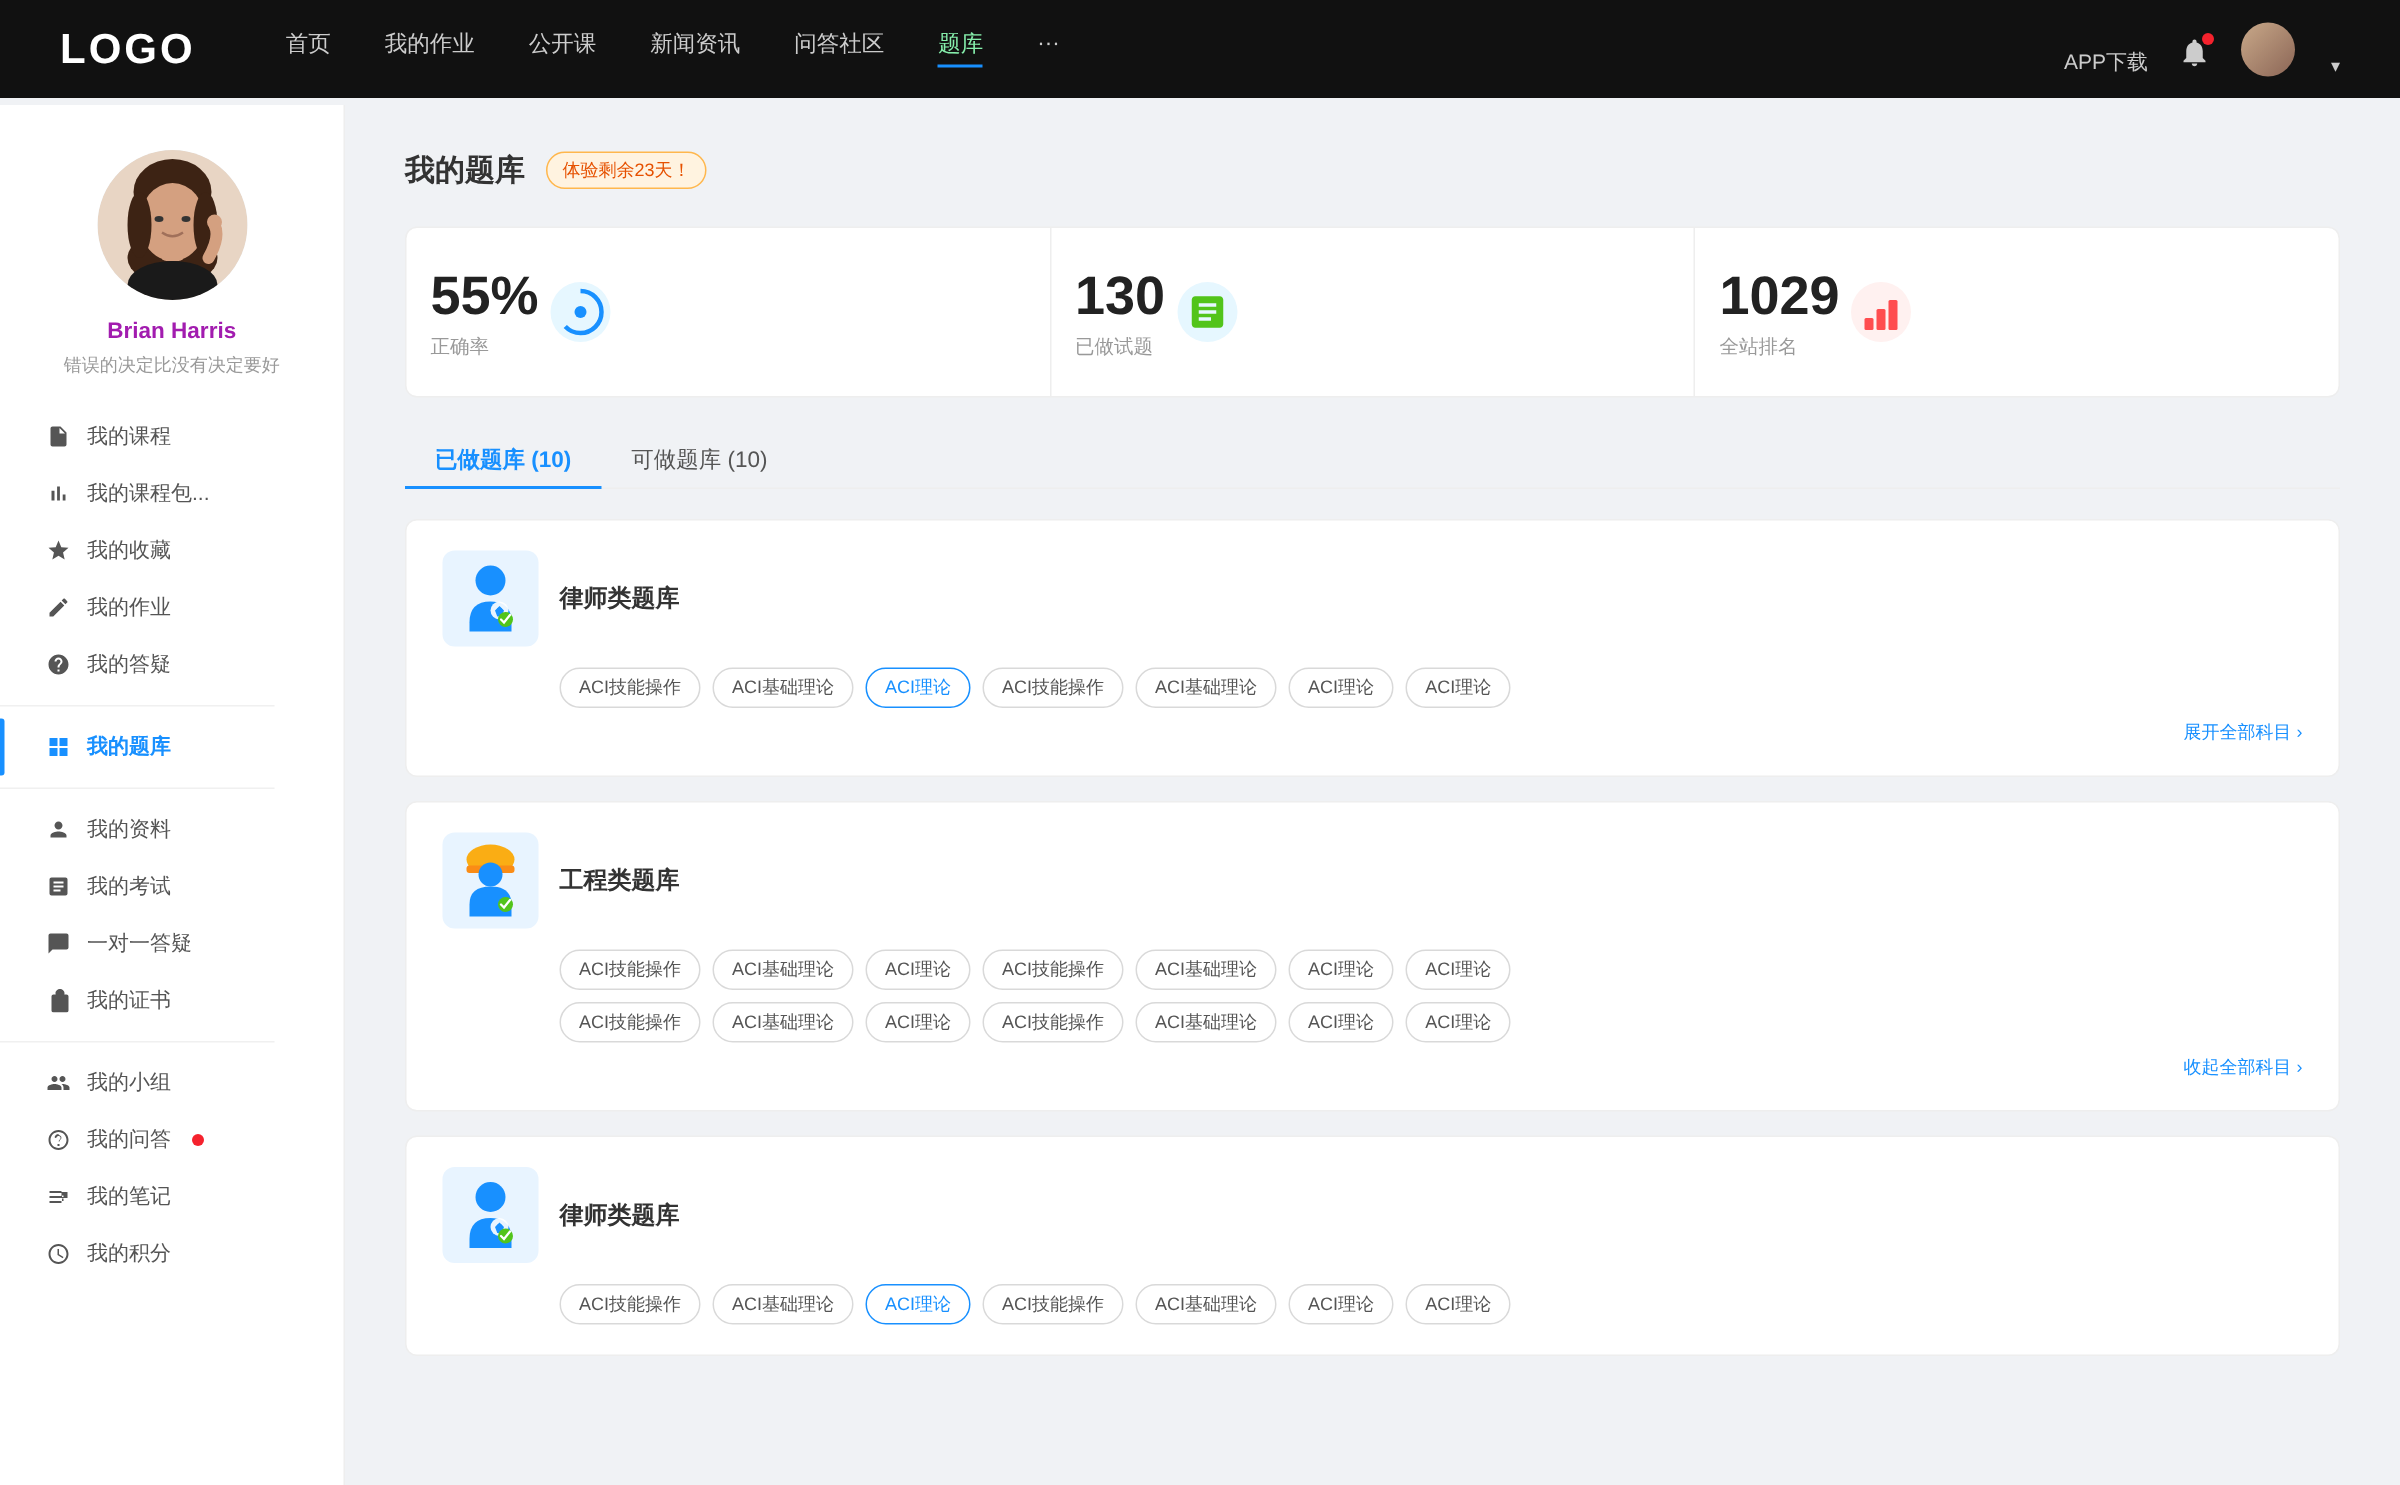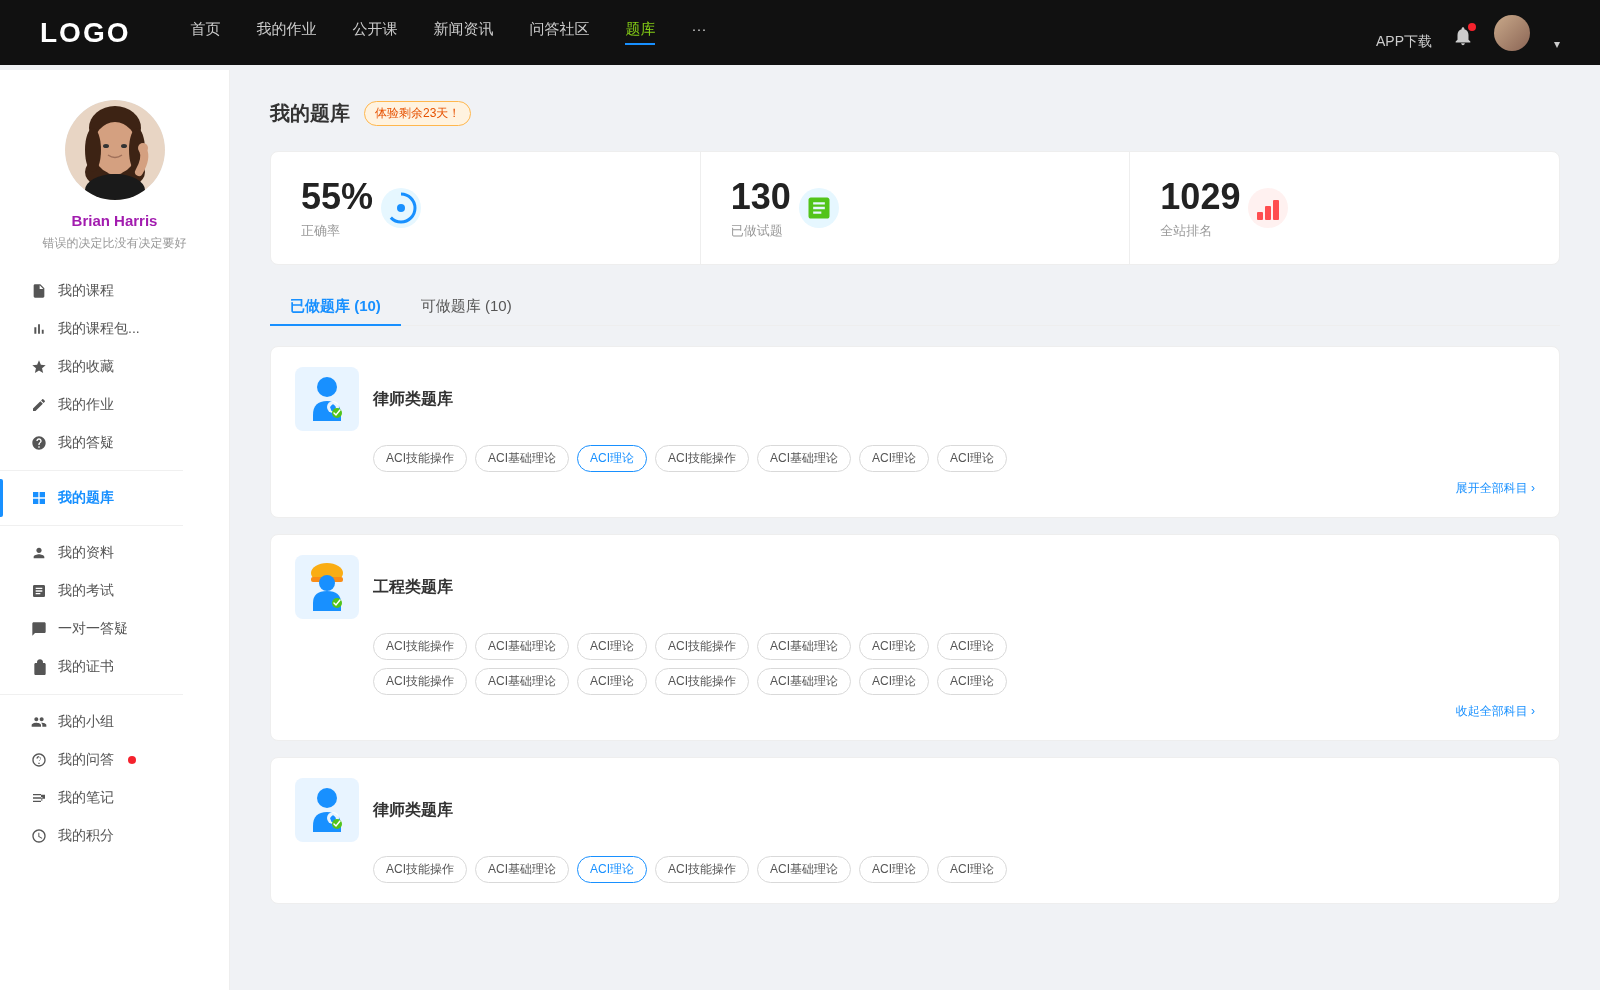--- a/index.html
+++ b/index.html
@@ -6,21 +6,21 @@
     body { font-family: -apple-system, BlinkMacSystemFont, 'PingFang SC', 'Microsoft YaHei', sans-serif; background: #f0f2f5; min-height: 990px; }
 
     
     .navbar {
       background: #111; height: 65px; display: flex; align-items: center;
       padding: 0 40px; position: fixed; top: 0; left: 0; right: 0; z-index: 100;
     }
     .nav-logo { color: #fff; font-size: 28px; font-weight: bold; letter-spacing: 2px; margin-right: 60px; }
     .nav-links { display: flex; gap: 36px; flex: 1; }
     .nav-link { color: #ccc; font-size: 15px; cursor: pointer; text-decoration: none; }
-    .nav-link.active { color: #84cc16; border-bottom: 2px solid #1890ff; padding-bottom: 4px; }
+    .nav-link.active { color: #86efac; border-bottom: 2px solid #1890ff; padding-bottom: 4px; }
     .nav-right { display: flex; align-items: flex-end; gap: 20px; }
     .nav-app { color: #ccc; font-size: 14px; cursor: pointer; }
     .nav-bell { position: relative; cursor: pointer; }
     .nav-bell svg { fill: #ccc; }
     .bell-dot { position: absolute; top: -2px; right: -2px; width: 8px; height: 8px; background: #f5222d; border-radius: 50%; }
     .nav-avatar-placeholder { width: 36px; height: 36px; border-radius: 50%; background: linear-gradient(135deg, #d4a,#a88); }
     .nav-dropdown { color: #ccc; font-size: 12px; cursor: pointer; margin-left: 4px; }
 
     
     .page-wrapper { display: flex; margin-top: 70px; min-height: 920px; }
@@ -53,21 +53,21 @@
     .main-content { flex: 1; padding: 30px 40px; }
     .page-header { display: flex; align-items: center; gap: 14px; margin-bottom: 24px; }
     .page-title { font-size: 20px; font-weight: 600; color: #333; }
     .trial-badge {
       background: #fff3e0; border: 1px solid #ffb74d; color: #e65100;
       font-size: 12px; padding: 3px 10px; border-radius: 20px;
     }
 
     
     .stats-row { display: flex; gap: 0; background: #fff; border-radius: 8px; margin-bottom: 24px; border: 1px solid #eee; overflow: hidden; }
-    .stat-item { flex: 1; padding: 24px 30px; display: flex; align-items: center; gap: 8px; border-right: 1px solid #eee; }
+    .stat-item { flex: 1; padding: 24px 16px; display: flex; align-items: center; gap: 8px; border-right: 1px solid #eee; }
     .stat-item:last-child { border-right: none; }
     .stat-num { font-size: 36px; font-weight: 700; color: #222; }
     .stat-label { font-size: 13px; color: #999; margin-top: 4px; }
     .stat-icon { width: 40px; height: 40px; display: flex; align-items: center; justify-content: center; border-radius: 50%; }
     .stat-icon-blue { background: #e6f7ff; }
     .stat-icon-green { background: #e6f7ff; }
     .stat-icon-orange { background: #fff7e6; }
     .stat-icon-red { background: #fff1f0; }
 
     

